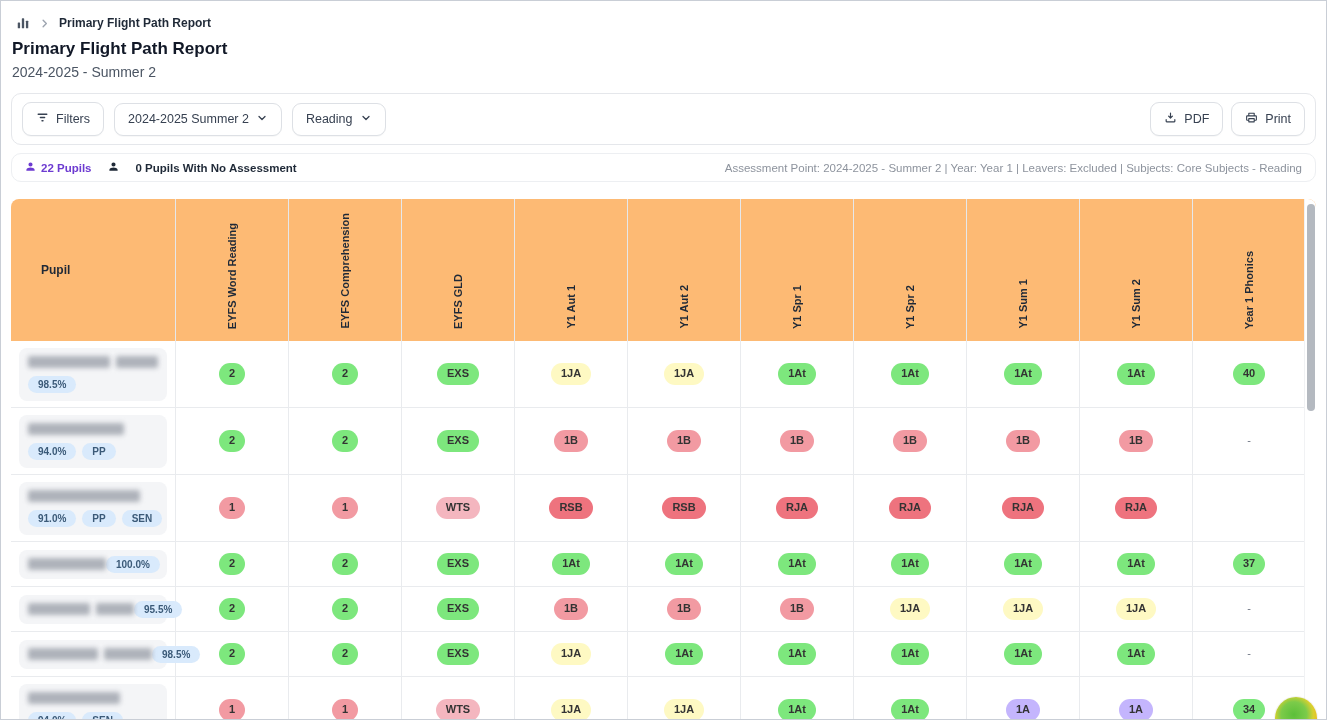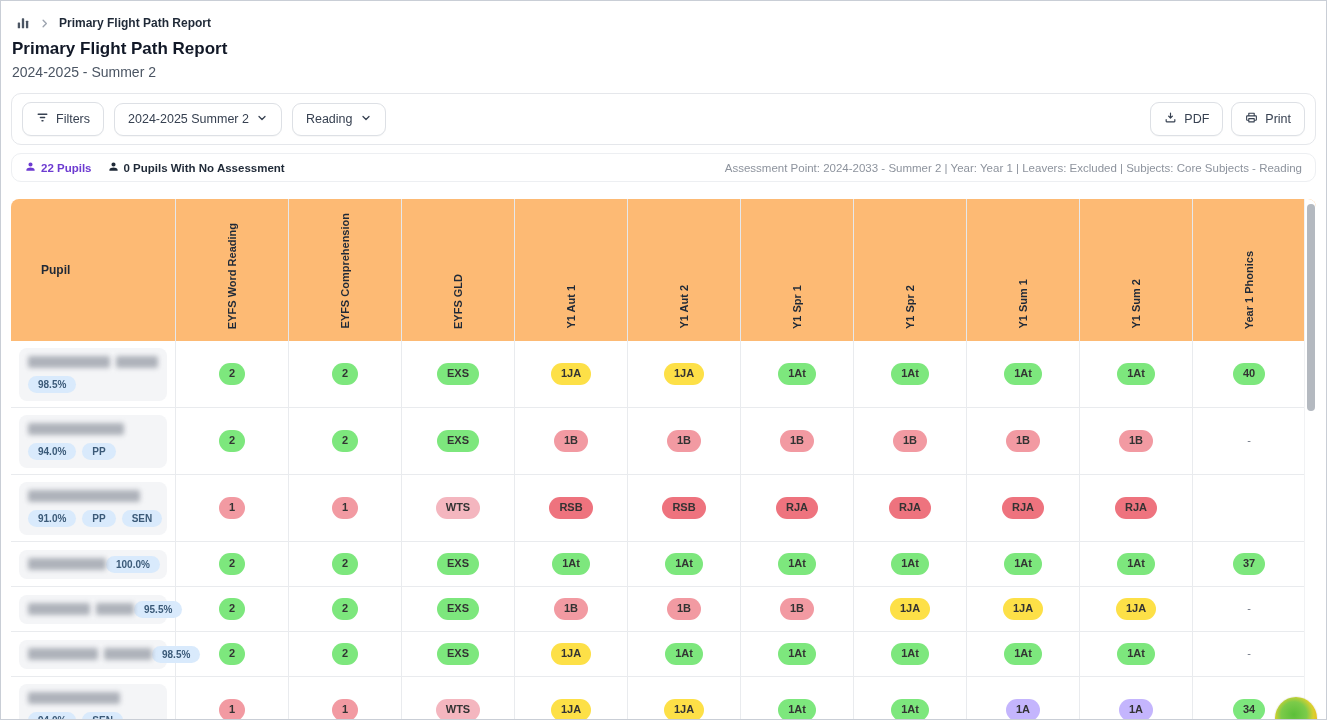--- a/index.html
+++ b/index.html
@@ -18,21 +18,21 @@
 
   
   .toolbar { margin:13px 10px 0; border:1px solid #e5e7eb; border-radius:10px; padding:8px 10px; display:flex; gap:10px; align-items:center; background:#fff; }
   .btn { display:inline-flex; align-items:center; gap:7px; border:1px solid #dde0e5; border-radius:9px; padding:8px 13px; font-size:12.5px; color:#374151; background:#fff; cursor:pointer; box-shadow:0 1px 1px rgba(0,0,0,.03); white-space:nowrap; }
   .btn svg { flex:0 0 auto; }
   .toolbar-right { margin-left:auto; display:flex; gap:8px;padding-left:28px; }
 
   
   .inforow { margin:8px 10px 0; border:1px solid #edeff2; border-radius:10px; padding:7px 13px; display:flex; align-items:center; gap:16px; }
   .pupils-count { color:#6d3bd1; font-weight:700; font-size:11.5px; display:flex; gap:5px; align-items:center; }
-  .no-assess { color:#1f2937; font-weight:700; font-size:11.5px; display:flex; gap:5px; align-items:center; }
+  .no-assess { color:#1f2937; font-weight:700; font-size:11.5px; display:flex; gap:17px; align-items:center; }
   .filters-applied { margin-left:auto; color:#8d939d; font-size:11.5px; }
 
   
   .tablewrap { position:relative; margin:17px 10px 0; height:532px; border-radius:8px 8px 0 0; overflow:hidden; }
   .thead { display:flex; height:142px; background:#fdba74; }
   .pupil-h { width:165px; display:flex; align-items:center; padding-left:30px; font-weight:700; font-size:12px; color:#1f2937; border-right:1px solid #e6e8eb; }
   .hcell { width:113px; display:flex; align-items:flex-end; justify-content:center; padding-bottom:12px; border-right:1px solid #e6e8eb; }
   .vtext { writing-mode:vertical-rl; transform:rotate(180deg); font-size:11px; font-weight:700; color:#1f2937; white-space:nowrap; }
 
   .trow { display:flex; border-bottom:1px solid #e9ebee; background:#fff; }
@@ -43,21 +43,21 @@
   .panel { background:#f4f5f7; border-radius:8px; padding:8px 9px; width:100%; cursor:pointer; }
   .panel.inline { display:flex; align-items:center; justify-content:space-between; padding:6px 9px; }
   .nameline { display:flex; gap:6px; align-items:center; }
   .blurname { height:12px; background:#aeb2ba; border-radius:2px; filter:blur(2.5px); }
   .badges { display:flex; gap:6px; margin-top:8px; }
   .tag { background:#d9eafc; color:#3b5a78; border-radius:10px; padding:3px 10px; font-size:10px; font-weight:600; white-space:nowrap; }
 
   .pill { display:inline-block; border-radius:20px; padding:4px 10px; font-size:11px; font-weight:700; color:#333; line-height:1.2; }
   .c-green { background:#7de77d; }
   .c-green-strong { background:#c4b5fd; }
-  .c-yellow { background:#fde047; }
+  .c-yellow { background:#fef9c3; }
   .c-red { background:#f29aa2; }
   .c-red-strong { background:#ee737e; }
   .c-pink { background:#f4b6bf; }
   .c-none { background:transparent; color:#6b7280; font-weight:400; }
 
   
   .vscroll { position:absolute; top:0; right:0; bottom:0; width:12px; background:#fff; border-left:1px solid #f1f2f4; }
   .vthumb { position:absolute; top:5px; left:2px; width:8px; height:207px; background:#b4b9c0; border-radius:4px; cursor:grab; }
 
   
@@ -144,21 +144,21 @@
       <span>22 Pupils</span>
     </span>
     <span class="no-assess">
       <span>
         <svg width="11" height="11" viewBox="0 0 24 24" fill="currentColor">
             <path d="M12 12a4.5 4.5 0 100-9 4.5 4.5 0 000 9zm0 2.2c-3.1 0-9 1.6-9 4.7V21h18v-2.1c0-3.1-5.9-4.7-9-4.7z"></path>
           </svg>
       </span>
       <span>0 Pupils With No Assessment</span>
     </span>
-    <span class="filters-applied">Assessment Point: 2024-2033 - Summer 2 | Year: Year 1 | Leavers: Excluded | Subjects: Core Subjects - Reading</span>
+    <span class="filters-applied">Assessment Point: 2024-2025 - Summer 2 | Year: Year 1 | Leavers: Excluded | Subjects: Core Subjects - Reading</span>
   </div>
 
   <div class="tablewrap">
     <div class="thead">
       <div class="pupil-h">Pupil</div>
       <div id="head-cols" style="display:flex">
           <div class="hcell">
             <span class="vtext">EYFS Word Reading</span>
           </div>
           <div class="hcell">

